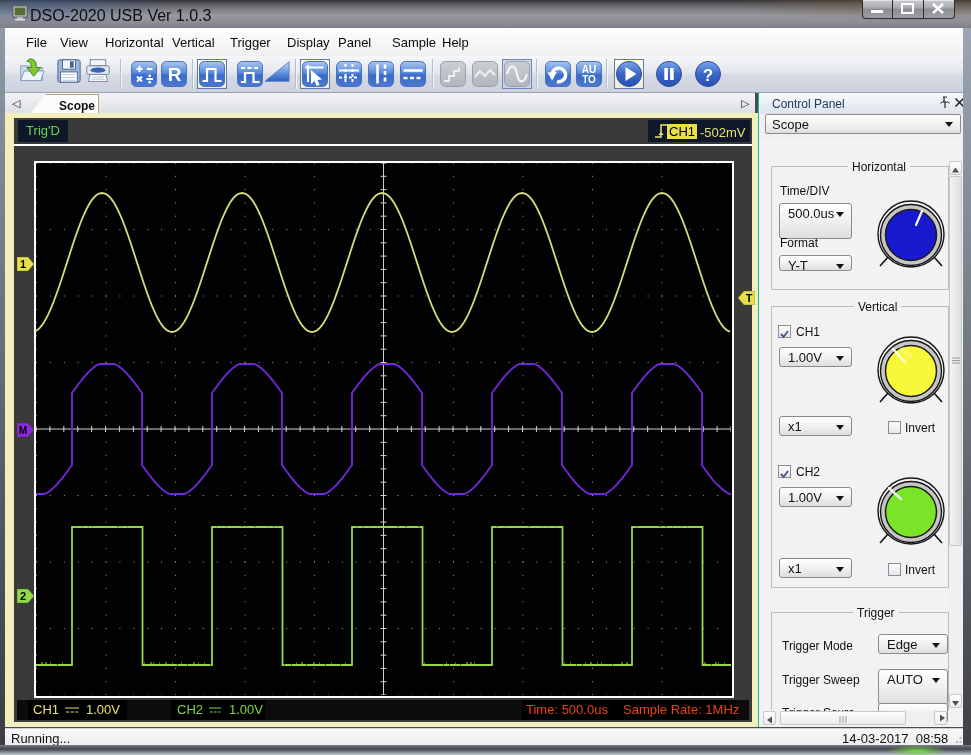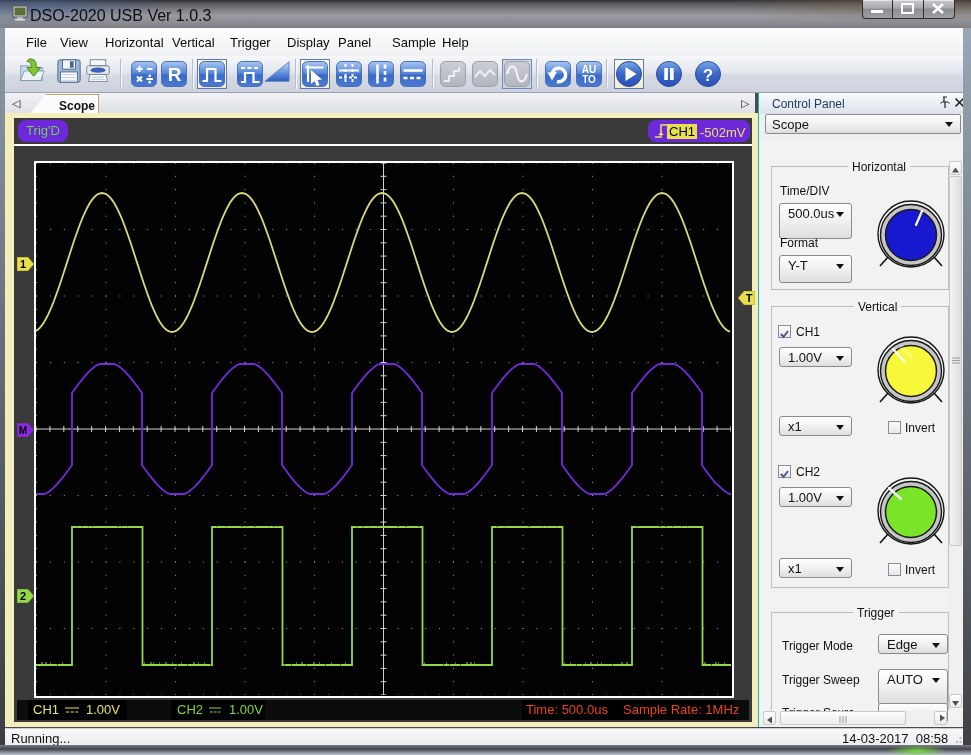--- a/index.html
+++ b/index.html
@@ -23,21 +23,21 @@
 .tsel{position:absolute;top:3px;width:30px;height:30px;background:linear-gradient(#fdfde8,#f0edcf);border:1px solid #5c79b3;}
 .tsep{position:absolute;top:3px;width:1px;height:30px;background:#b6bccb;box-shadow:1px 0 0 #f4f6f9;}
 
 #tabstrip{left:5px;top:93px;width:750px;height:21px;background:linear-gradient(#f2f3f5,#dcdfe5);}
 #tab-scope{left:25px;top:1px;width:69px;height:20px;background:#fcfcfc;border:1px solid #b8a968;border-bottom:none;clip-path:polygon(16px 0,100% 0,100% 100%,0 100%);}
 #tab-scope span{position:absolute;left:28px;top:4px;font-weight:bold;font-size:12px;color:#111;}
 .navarr{position:absolute;top:4px;font-size:11px;color:#111;}
 
 #scope-client{left:5px;top:113px;width:753px;height:614px;background:#f2efbc;}
 #scope-dark{position:absolute;left:9px;top:5px;width:738px;height:604px;background:#3a3a3a;}
-.blkbox{position:absolute;background:#6d28d9;border-radius:8px;}
+.blkbox{position:absolute;background:#0f172a;}
 #trigd{left:4px;top:2px;width:50px;height:22px;color:#6fd052;font-size:13px;line-height:22px;text-align:center;}
 #trigbox{left:634px;top:2px;width:102px;height:22px;color:#e8e06a;font-size:13px;line-height:22px;}
 #whiteline{position:absolute;left:0px;top:26px;width:738px;height:2px;background:#fff;}
 #plot{position:absolute;left:20px;top:43px;width:700px;height:537px;background:#020202;border:2px solid #fff;}
 #botbar{position:absolute;left:3px;top:582px;width:732px;height:20px;background:#0c0c0c;font-size:13px;}
 #botbar .bx{position:absolute;top:0;height:20px;background:#000;line-height:20px;font-size:13px;}#botbar .bx span{white-space:nowrap;}
 
 #cpanel{left:758px;top:93px;width:205px;height:634px;background:#f0f0f0;border-left:1px solid #14b8a6;}
 #cphead{position:absolute;left:1px;top:0;width:204px;height:21px;background:linear-gradient(#f8fafc,#dde2ea);}
 #cphead span{position:absolute;left:12px;top:4px;font-size:12px;color:#1e3c64;}
@@ -330,21 +330,21 @@
     </div>
   <div id="cpbody">
       <div class="gbox" style="top:26px;height:124px"></div>
       <div class="gtitle" style="left:88px;top:20px">Horizontal</div>
       <div class="lbl" style="left:20px;top:44px">Time/DIV</div>
       <div class="combo" style="left:19px;top:63px;width:73px;height:36px">
         <span>500.0us</span>
         <i class="carr"></i>
       </div>
       <div class="lbl" style="left:20px;top:96px">Format</div>
-      <div class="combo" style="left:19px;top:115px;width:73px;height:28px">
+      <div class="combo" style="left:19px;top:115px;width:73px;height:16px">
         <span>Y-T</span>
         <i class="carr"></i>
       </div>
       <svg class="knob" style="left:116px;top:60px" width="70" height="70" viewBox="0 0 70 70">
 <path d="M12 57 L4 66" stroke="#111" stroke-width="1.6"></path>
         <path d="M58 57 L66 66" stroke="#111" stroke-width="1.6"></path>
 <circle cx="35" cy="34" r="33" fill="none" stroke="#161616" stroke-width="1.4"></circle>
 <circle cx="35" cy="35" r="30.5" fill="#c6c6c6" stroke="#161616" stroke-width="1.4"></circle>
 <circle cx="35" cy="35" r="25.5" fill="#1818cf" stroke="#1a1a1a" stroke-width="1.5"></circle>
 <path d="M40 25 L46 11" stroke="#fff" stroke-width="2.2" stroke-linecap="round"></path>

